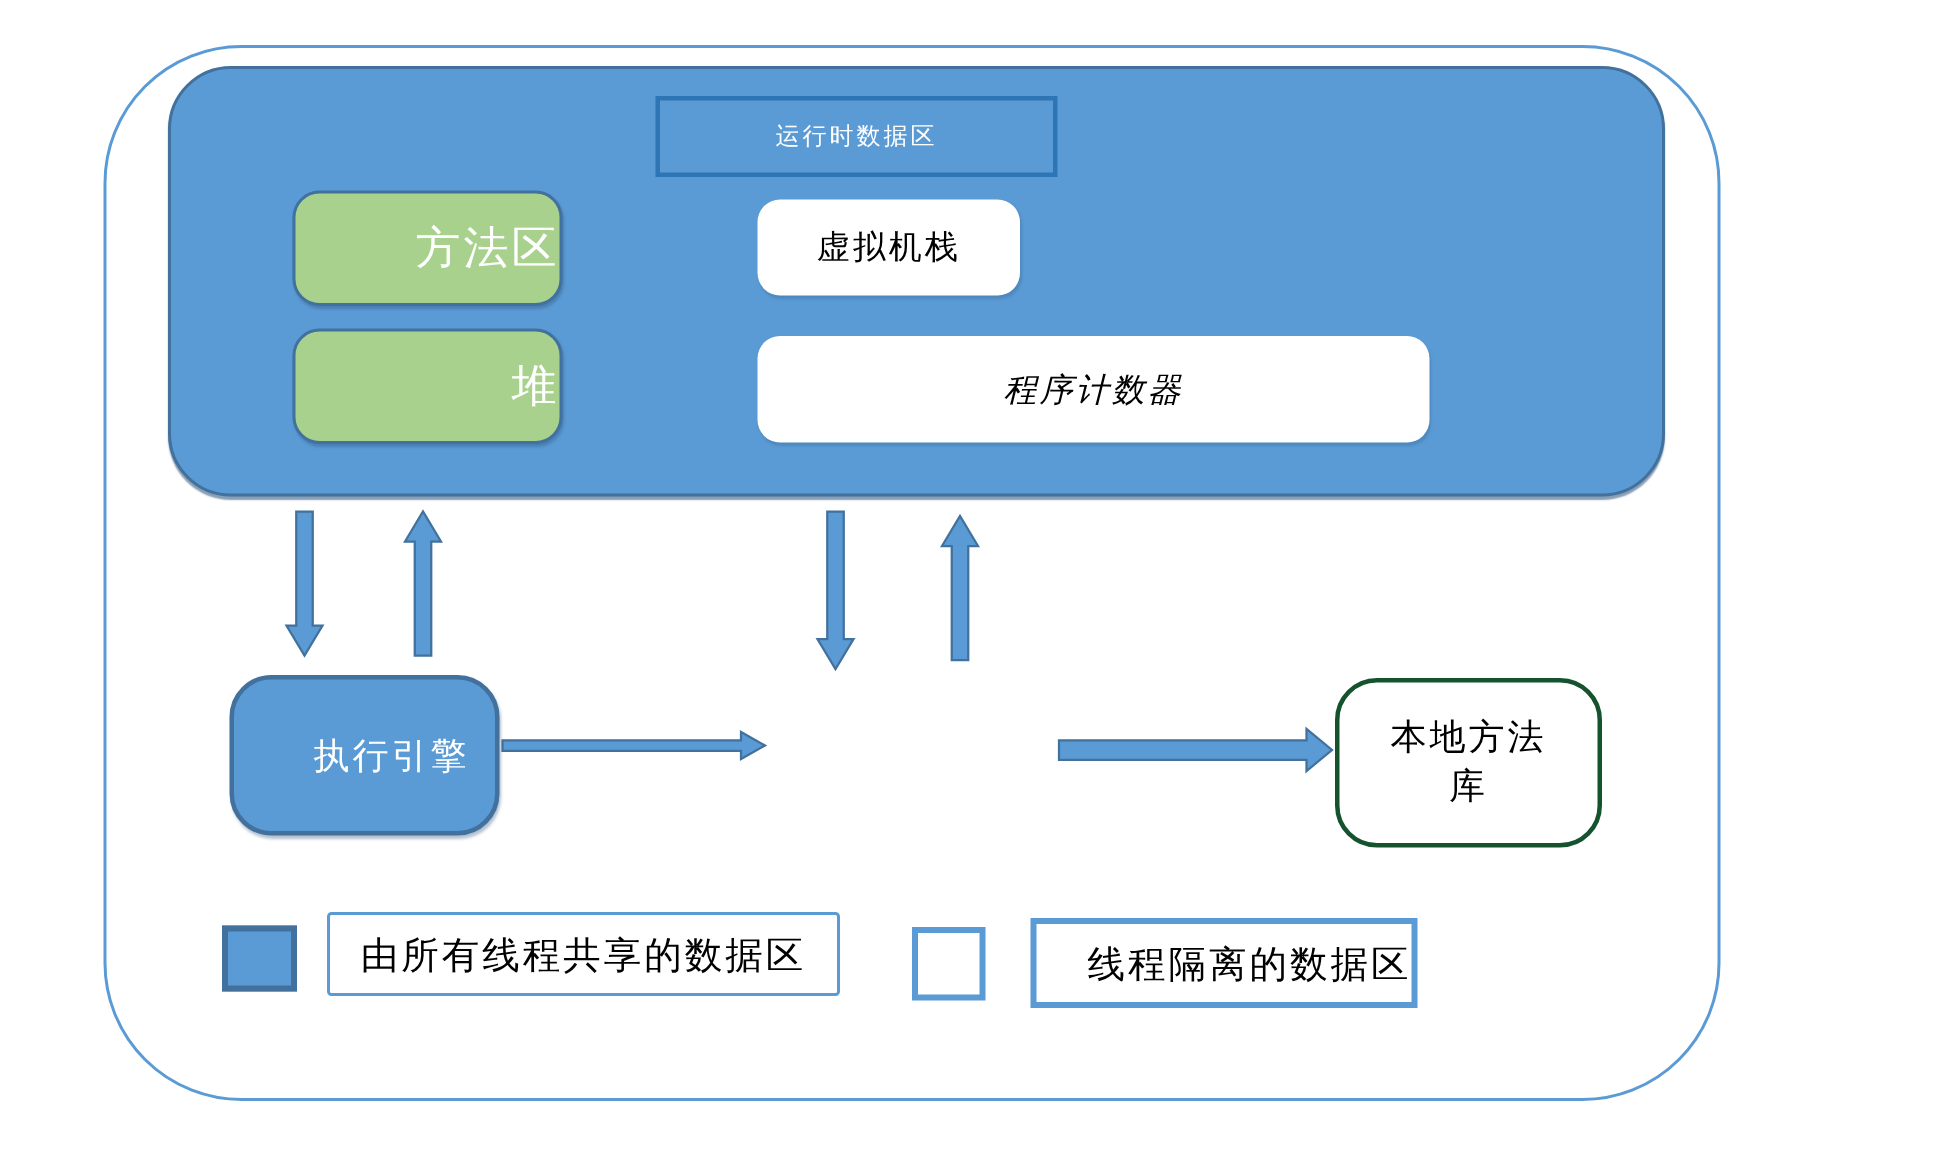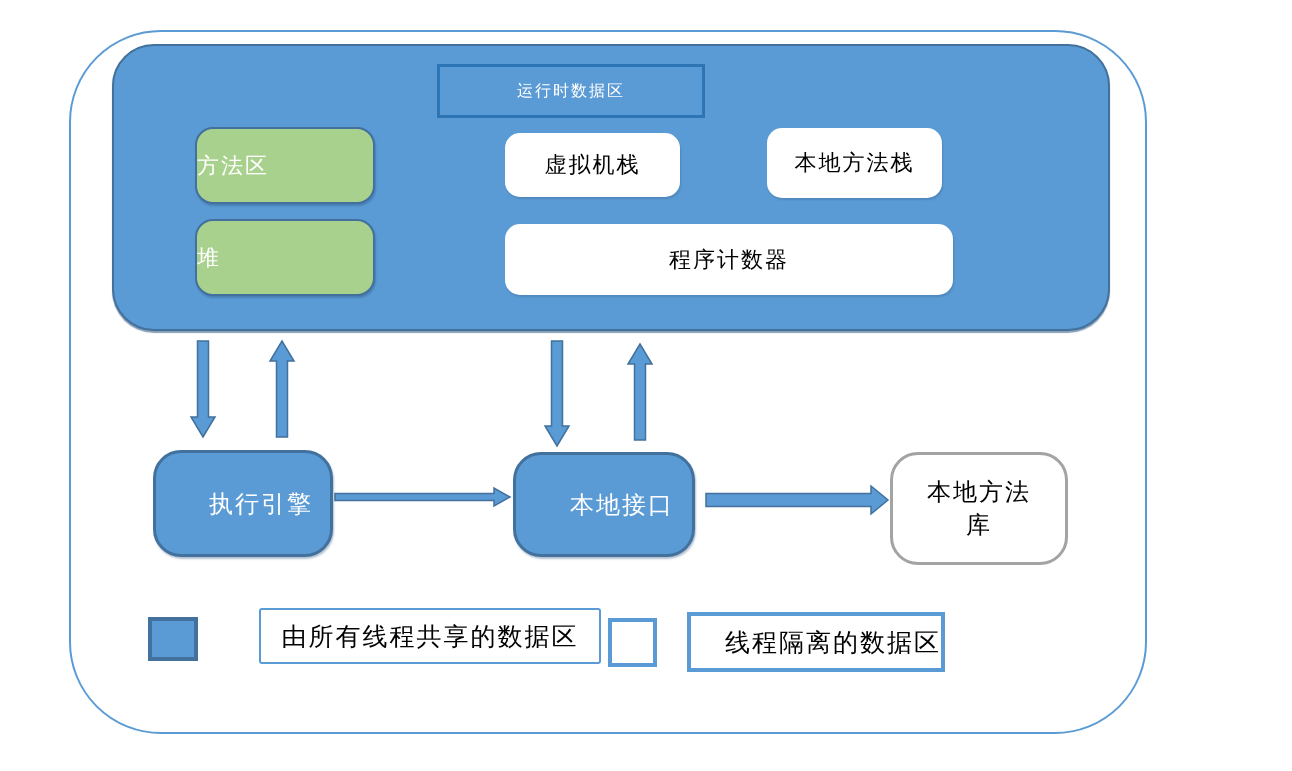--- a/index.html
+++ b/index.html
@@ -35,22 +35,22 @@
     background: #5B9BD5;
     border: 3px solid #2E75B6;
     display: flex; align-items: center; justify-content: center;
     color: #ffffff; font-size: 16px; letter-spacing: 2px;
   }
   .green-box {
     left: 195px; width: 180px; height: 77px;
     background: #A9D18E;
     border: 2px solid #41719C;
     border-radius: 18px;
-    display: flex; align-items: center; justify-content: flex-start;
-    color: #ffffff; font-size: 22px; letter-spacing: 2px;
+    display: flex; align-items: center; justify-content: flex-end;
+    color: #ffffff; font-size: 30px; letter-spacing: 2px;
     box-shadow: 1px 2px 2px rgba(38, 78, 120, 0.35);
   }
   .white-box {
     background: #ffffff;
     border-radius: 15px;
     display: flex; align-items: center; justify-content: center;
     color: #000000; font-size: 22px; letter-spacing: 2px;
     box-shadow: 1px 2px 2px rgba(38, 78, 120, 0.25);
   }
   .blue-node {
@@ -58,21 +58,21 @@
     border: 3px solid #41719C;
     border-radius: 28px;
     display: flex; align-items: center; justify-content: center;
     color: #ffffff; font-size: 24px; letter-spacing: 2px;
     box-shadow: 1px 2px 2px rgba(38, 78, 120, 0.35);
     padding-left: 36px;
   }
   .native-lib {
     left: 890px; top: 452px; width: 178px; height: 113px;
     background: #ffffff;
-    border: 3px solid #a3a3a3;
+    border: 3px solid #14532d;
     border-radius: 28px;
     display: flex; flex-direction: column; align-items: center; justify-content: center;
     color: #000000; font-size: 24px; letter-spacing: 2px;
     line-height: 1.35;
   }
   .arrow-layer {
     left: 0; top: 0; width: 1292px; height: 771px;
     pointer-events: none;
   }
   .legend-swatch-shared {
@@ -87,21 +87,20 @@
   }
   .legend-label-box {
     display: flex; align-items: center; justify-content: center;
     background: #ffffff;
     color: #000000; font-size: 25px; letter-spacing: 2px;
   }
   .legend-label-shared {
     left: 218px; top: 608px; width: 342px; height: 56px;
     border: 2px solid #5B9BD5;
     border-radius: 3px;
-    margin-left: 41px;
   }
   .legend-label-isolated {
     left: 687px; top: 612px; width: 258px; height: 60px;
     border: 4px solid #5B9BD5;
     justify-content: flex-end;
   }
 </style>
 </head>
 <body>
 
@@ -118,45 +117,39 @@
   <div class="abs green-box" style="top:127px;">
     <span>方法区</span>
   </div>
   <div class="abs green-box" style="top:219px;">
     <span>堆</span>
   </div>
 
   <div class="abs white-box" style="left:505px; top:133px; width:175px; height:64px;">
     <span>虚拟机栈</span>
   </div>
-  <div class="abs white-box" style="left:767px; top:128px; width:175px; height:70px;">
-    <span>本地方法栈</span>
-  </div>
-  <div class="abs white-box" style="left:505px; top:224px; width:448px; height:71px;">
+  <div class="abs white-box" style="left:505px; top:224px; width:448px; height:71px;font-style:italic;">
     <span>程序计数器</span>
   </div>
 
   <svg class="abs arrow-layer" width="1292" height="771" viewBox="0 0 1292 771">
     <g fill="#5B9BD5" stroke="#41719C" stroke-width="1.5" stroke-linejoin="miter">
       <path d="M197.5,341 L208.5,341 L208.5,417 L215,417 L203,437 L191,417 L197.5,417 Z"></path>
       <path d="M276.5,437 L276.5,361 L270,361 L282,341 L294,361 L287.5,361 L287.5,437 Z"></path>
       <path d="M551.5,341 L562.5,341 L562.5,426 L569,426 L557,446 L545,426 L551.5,426 Z"></path>
       <path d="M634.5,440 L634.5,364 L628,364 L640,344 L652,364 L645.5,364 L645.5,440 Z"></path>
       <path d="M335,493.5 L494,493.5 L494,488 L510,497 L494,506 L494,500.5 L335,500.5 Z"></path>
       <path d="M706,493.5 L871,493.5 L871,486 L888,500 L871,514 L871,506.5 L706,506.5 Z"></path>
     </g>
   </svg>
 
   <div class="abs blue-node" style="left:153px; top:450px; width:180px; height:107px;">
     <span>执行引擎</span>
   </div>
 
-  <div class="abs blue-node" style="left:513px; top:452px; width:182px; height:105px;">
-    <span>本地接口</span>
-  </div>
 
   <div class="abs native-lib">
     <span>本地方法</span>
     <span>库</span>
   </div>
 
   <div class="abs legend-swatch-shared"></div>
   <div class="abs legend-label-box legend-label-shared">
     <span>由所有线程共享的数据区</span>
   </div>

